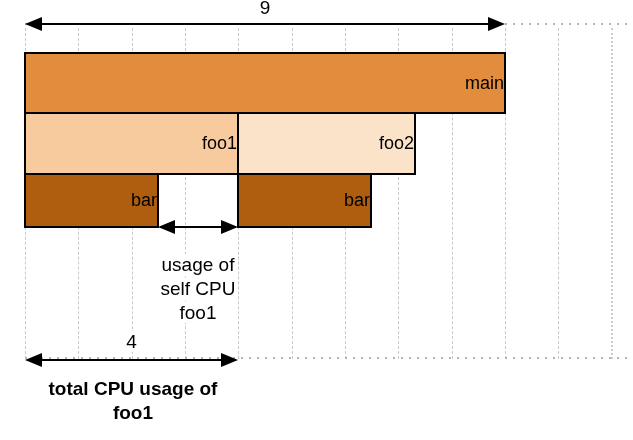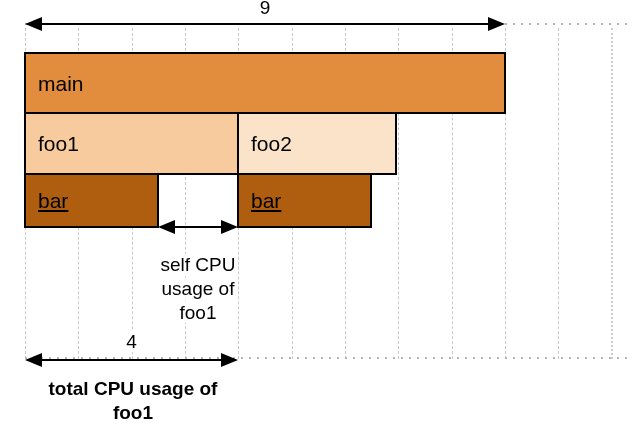--- a/index.html
+++ b/index.html
@@ -37,28 +37,29 @@
   .hguide.bottom { top: 357px; }
 
   
   .frame {
     position: absolute;
     box-sizing: border-box;
     border: 2px solid #000000;
     display: flex;
     align-items: center;
     padding-left: 12px;
-    font-size: 21px;
+    font-size: 18px;
     line-height: 21px;
     z-index: 2;
+    justify-content: flex-end;
   }
   .f-main { background: #e28c3d; }
   .f-foo1 { background: #f8cb9e; }
   .f-foo2 { background: #fbe3ca; }
-  .f-bar  { background: #ae5e0e; text-decoration: underline; }
+  .f-bar  { background: #ae5e0e; }
 
   
   .arrow { position: absolute; height: 14px; z-index: 3; }
   .arrow .shaft {
     position: absolute; left: 2px; right: 2px; top: 6px; height: 2px;
     background: #000000;
   }
   .arrow .head {
     position: absolute; top: 0; width: 0; height: 0;
     border-top: 7px solid transparent;
@@ -118,38 +119,38 @@
     <span class="shaft"></span>
     <span class="head right"></span>
   </div>
 
   <div class="frame f-main" style="left:24px; top:52px; width:482px; height:62px;">
     <span>main</span>
   </div>
   <div class="frame f-foo1" style="left:24px; top:112px; width:215px; height:63px;">
     <span>foo1</span>
   </div>
-  <div class="frame f-foo2" style="left:237px; top:112px; width:160px; height:63px;">
+  <div class="frame f-foo2" style="left:237px; top:112px; width:179px; height:63px;">
     <span>foo2</span>
   </div>
   <div class="frame f-bar" style="left:24px; top:173px; width:135px; height:55px;">
     <span>bar</span>
   </div>
   <div class="frame f-bar" style="left:237px; top:173px; width:135px; height:55px;">
     <span>bar</span>
   </div>
 
   <div class="arrow" style="left:158px; width:80px; top:220px;">
     <span class="head left"></span>
     <span class="shaft"></span>
     <span class="head right"></span>
   </div>
   <div class="caption" style="left:128px; width:140px; top:253px;">
+    <span class="cap-line"><span>usage of</span></span>
     <span class="cap-line"><span>self CPU</span></span>
-    <span class="cap-line"><span>usage of</span></span>
     <span class="cap-line"><span>foo1</span></span>
   </div>
 
   <div class="mval" style="left:25px; width:213px; top:331px;">
     <span class="knockout">4</span>
   </div>
   <div class="arrow" style="left:25px; width:213px; top:353px;">
     <span class="head left"></span>
     <span class="shaft"></span>
     <span class="head right"></span>

